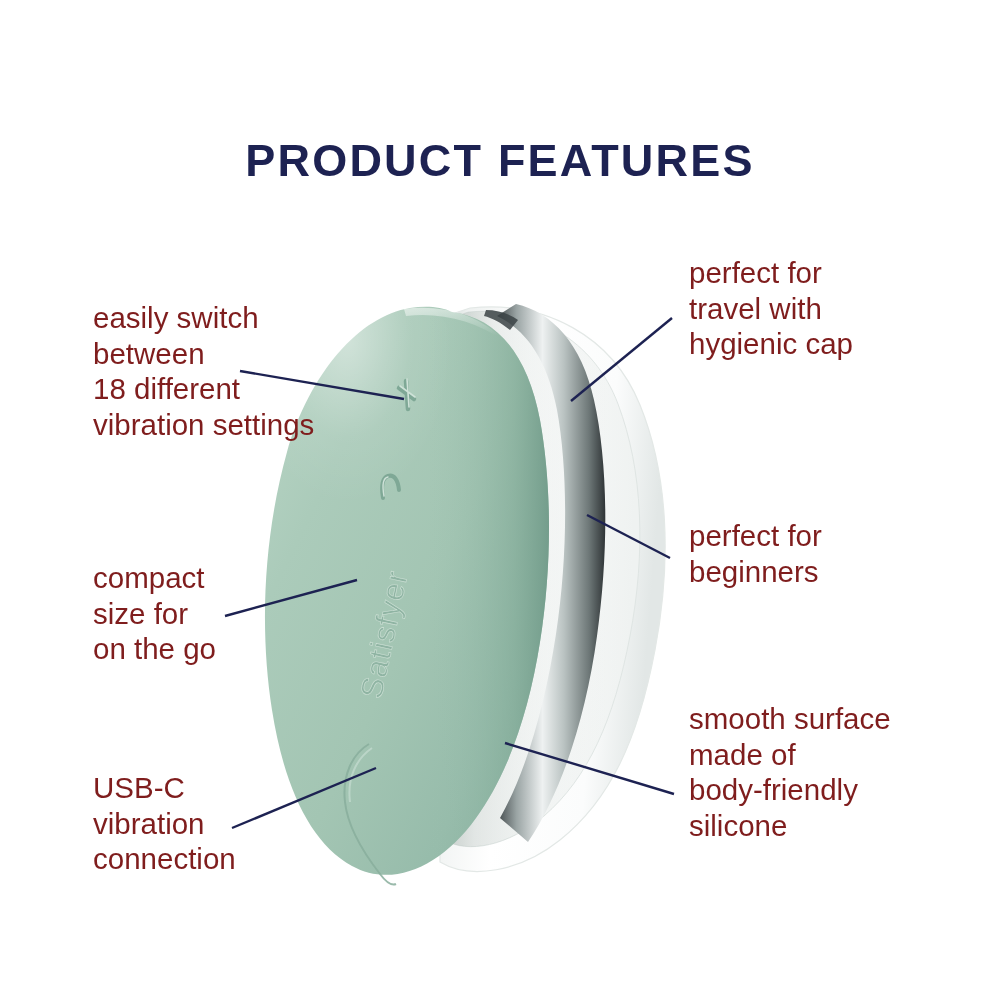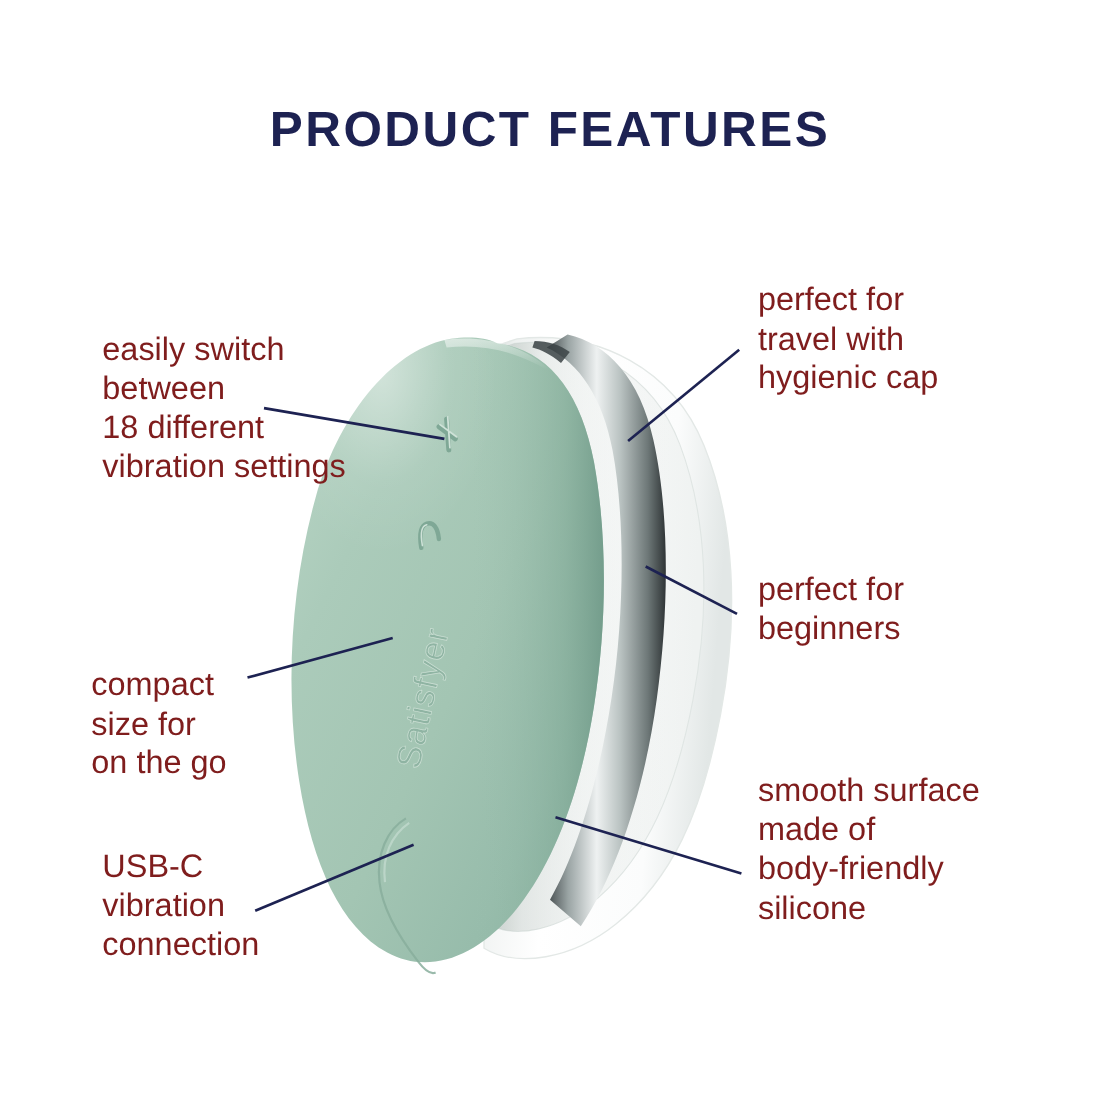--- a/index.html
+++ b/index.html
@@ -32,35 +32,35 @@
     color: #7f1d1d;
     font-size: 29.5px;
     line-height: 1.21;
     font-family: "Liberation Sans", sans-serif;
     white-space: pre-line;
   }
   .callout.left  { text-align: left; }
   .callout.right { text-align: left; }
 
   #c-switch     { left: 93px;  top: 300px; width: 290px; }
-  #c-compact    { left: 83px;  top: 560px; width: 250px; margin-top: 45px; }
+  #c-compact    { left: 93px;  top: 560px; width: 250px; }
   #c-usb        { left: 93px;  top: 770px; width: 250px; }
   #c-travel     { left: 689px; top: 255px; width: 260px; }
   #c-beginners  { left: 689px; top: 518px; width: 260px; }
   #c-smooth     { left: 689px; top: 701px; width: 265px; }
 
   #leader-svg, #product-svg {
     position: absolute;
     left: 0;
     top: 0;
   }
   #product-svg { z-index: 2; }
   #leader-svg  { z-index: 3; }
   .callout     { z-index: 4; }
-  #page-title  { z-index: 4; }
+  #page-title  { z-index: 4; margin-top: 43px; }
 </style>
 </head>
 <body>
 
 <div id="page">
 
   <div id="page-title">PRODUCT FEATURES</div>
 
   <svg id="product-svg" width="1000" height="1000" viewBox="0 0 1000 1000">
     <defs>

